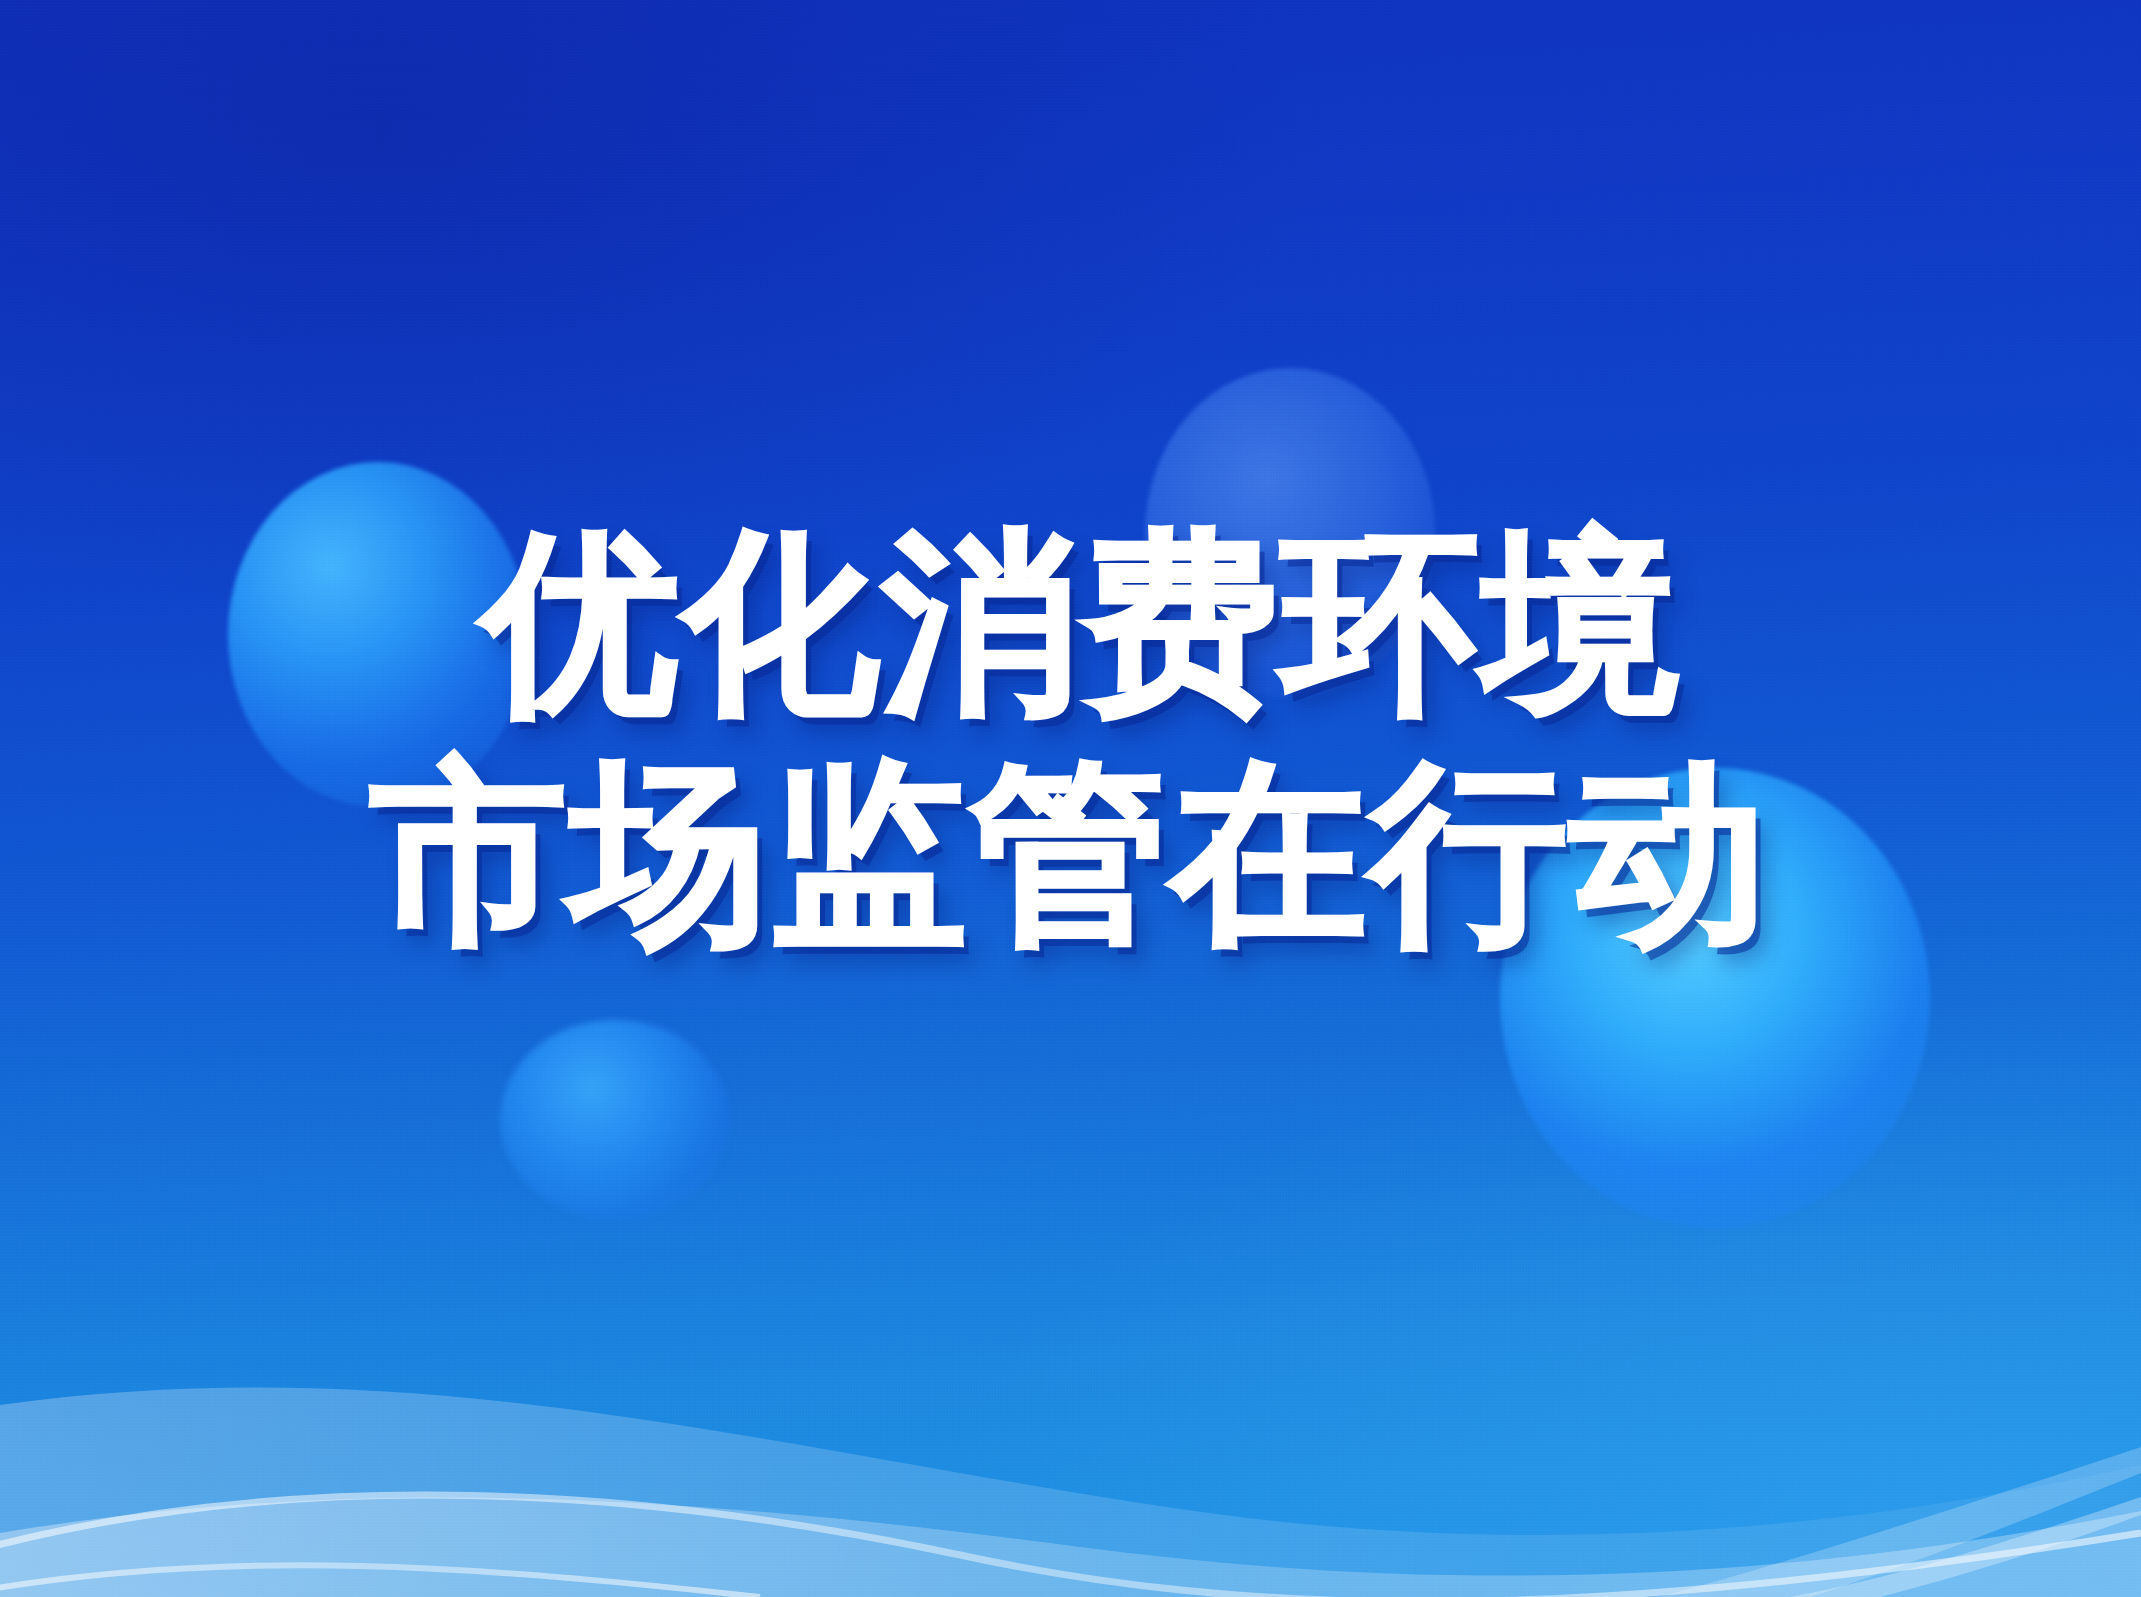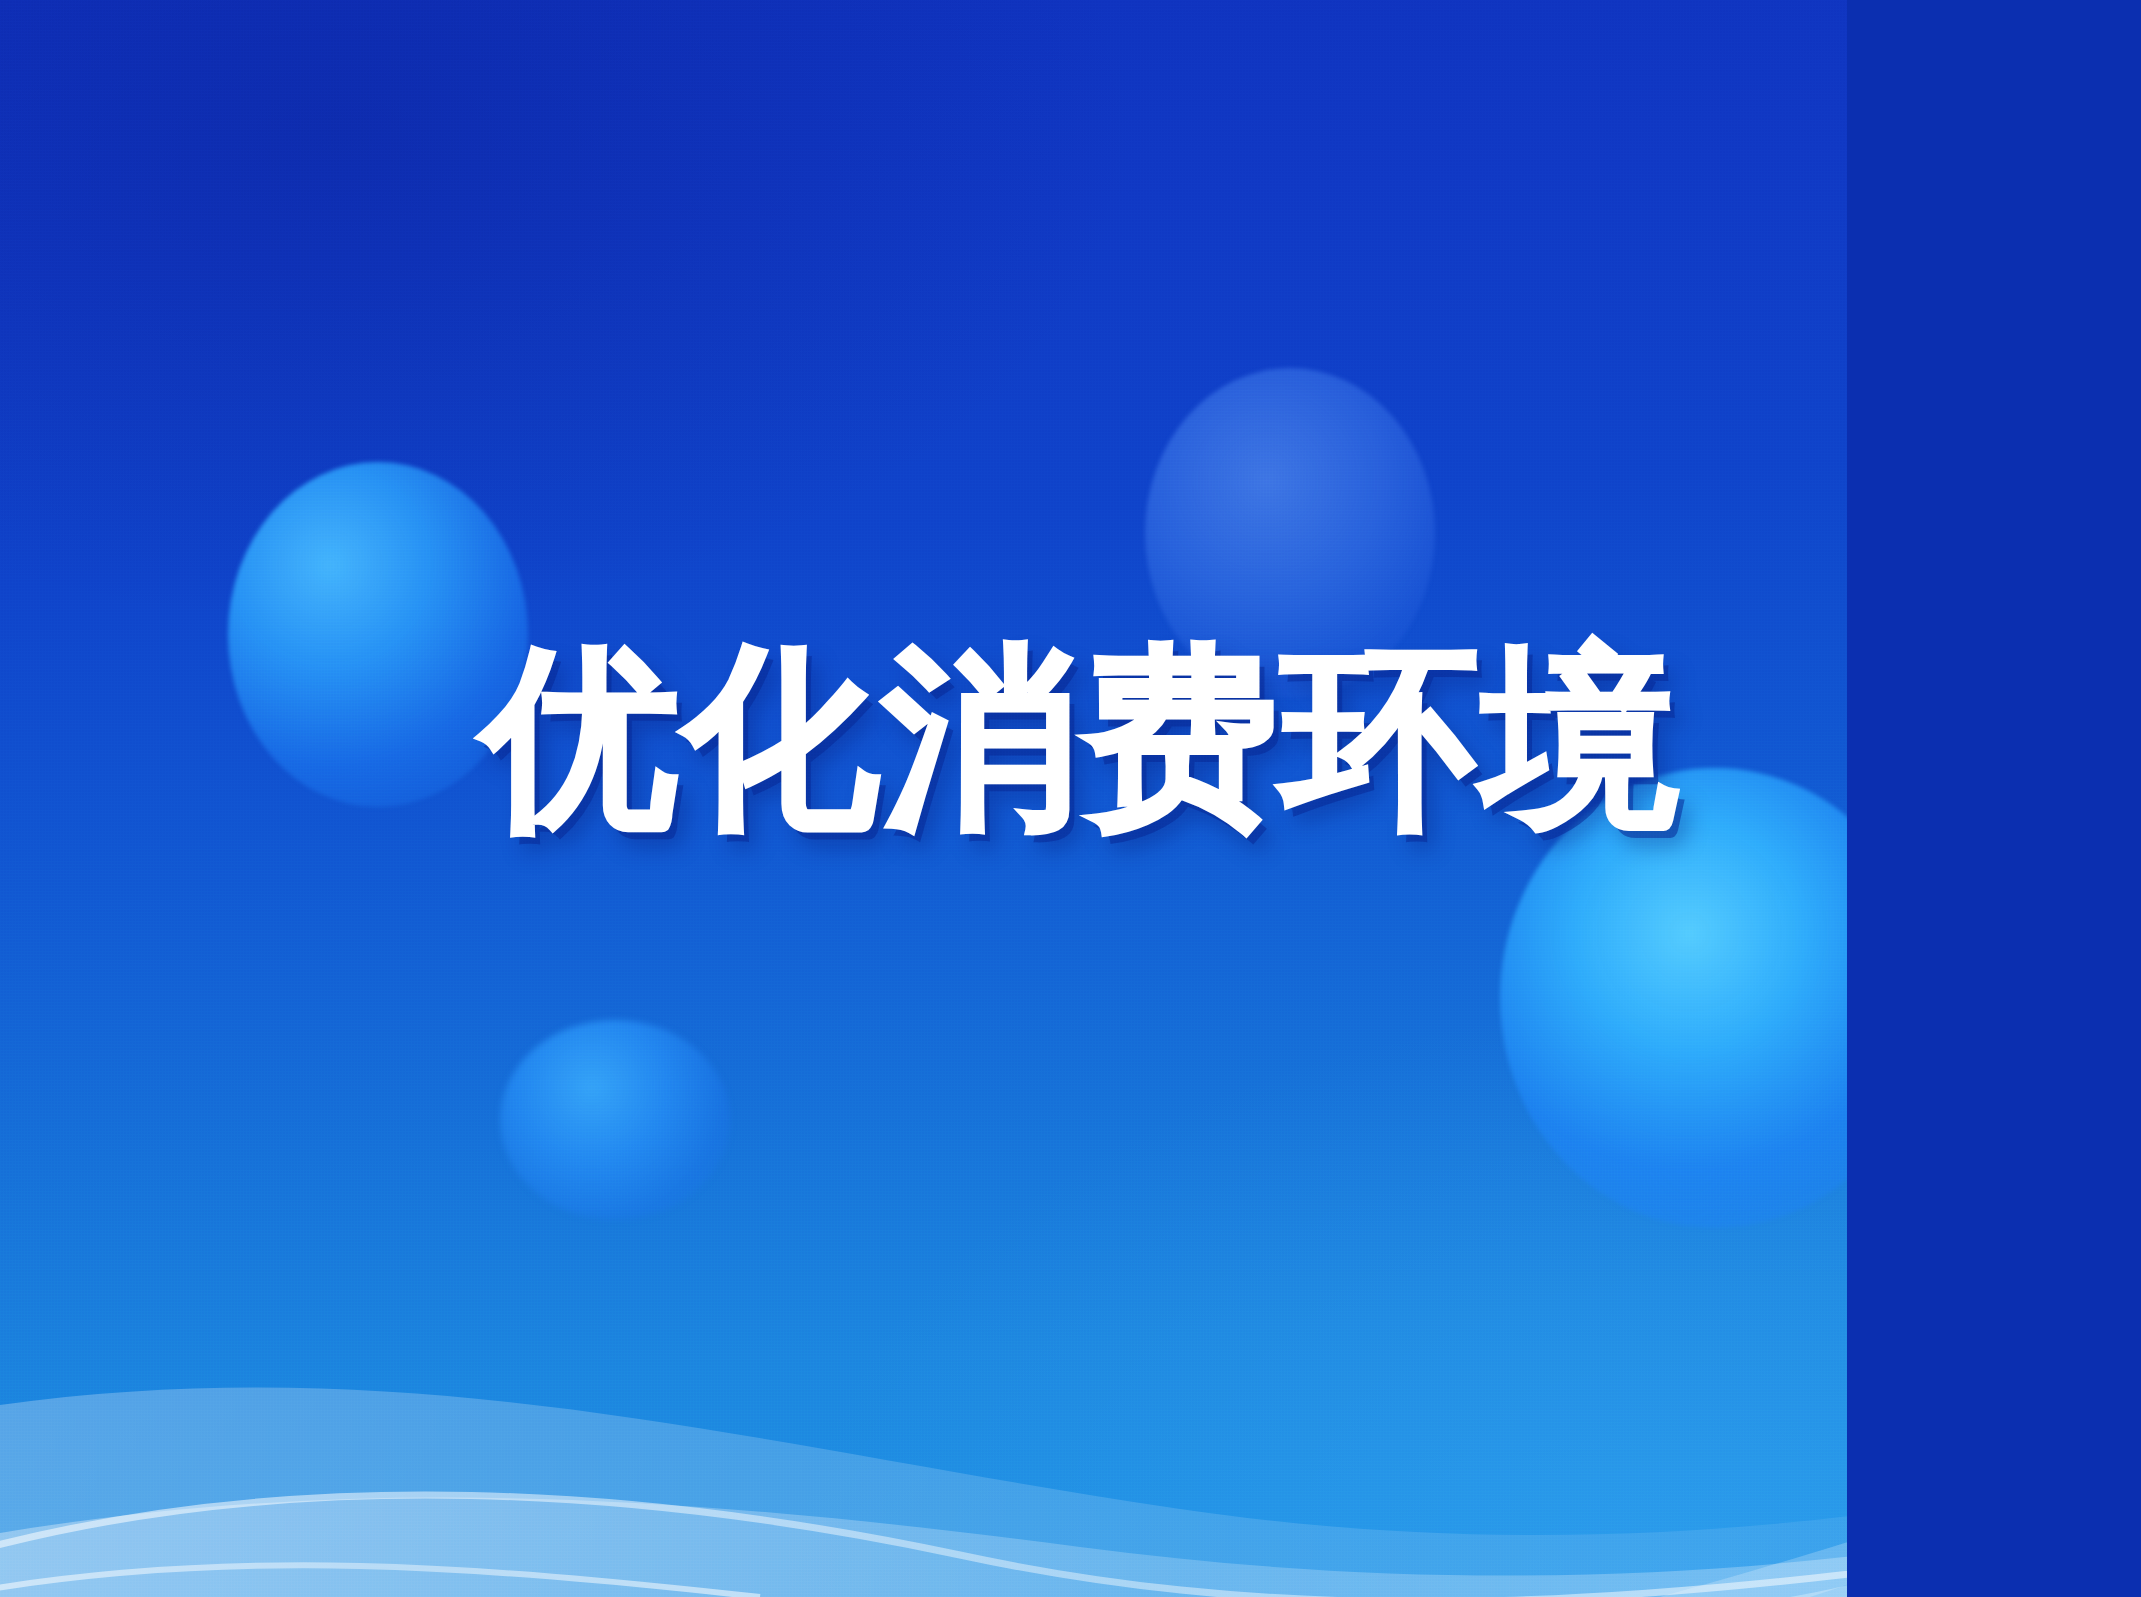--- a/index.html
+++ b/index.html
@@ -2,21 +2,21 @@
 <html><head>
 <meta charset="utf-8">
 <style>
   html, body {
     margin: 0;
     padding: 0;
     background: #0b2fb0;
   }
   #poster {
     position: relative;
-    width: 1847px;
+    width: 2141px;
     height: 1597px;
     overflow: hidden;
     font-family: "Liberation Sans", "DejaVu Sans", sans-serif;
     background: linear-gradient(176deg,
         #0f31bd 0%,
         #1038c4 16%,
         #0f43ca 34%,
         #1158d2 52%,
         #1670d8 68%,
         #1c85df 82%,
@@ -166,16 +166,17 @@
     <path d="M-10,250 C300,170 640,190 960,258 C1240,318 1560,330 2141,236" fill="none" stroke="url(#wg3)" stroke-width="7"></path>
 
     <path d="M-10,292 C240,252 470,268 760,300" fill="none" stroke="url(#wg3)" stroke-width="6"></path>
 
     <path d="M2141,150 C1960,210 1800,262 1660,300 L1810,300 C1940,258 2060,208 2141,176 Z" fill="#ffffff" fill-opacity="0.22"></path>
     <path d="M2141,200 C2000,248 1880,284 1790,300 L1880,300 C1990,272 2080,240 2141,218 Z" fill="#ffffff" fill-opacity="0.30"></path>
   </svg>
 
   <div class="headline">
     <div class="title-line line1">优化消费环境</div>
+    <div class="title-line line2">市场监管在行动</div>
   </div>
 
   <div class="grain"></div>
 </div>
 
 </body></html>

